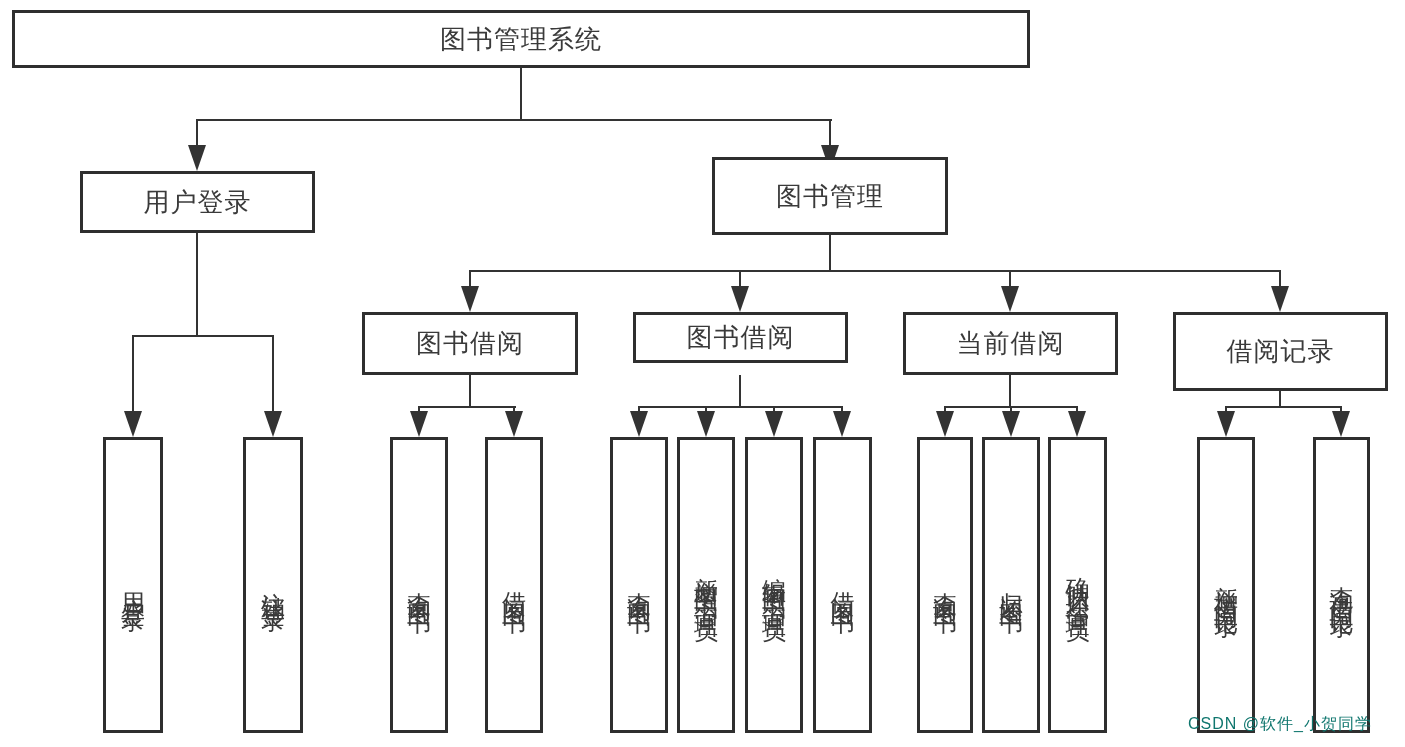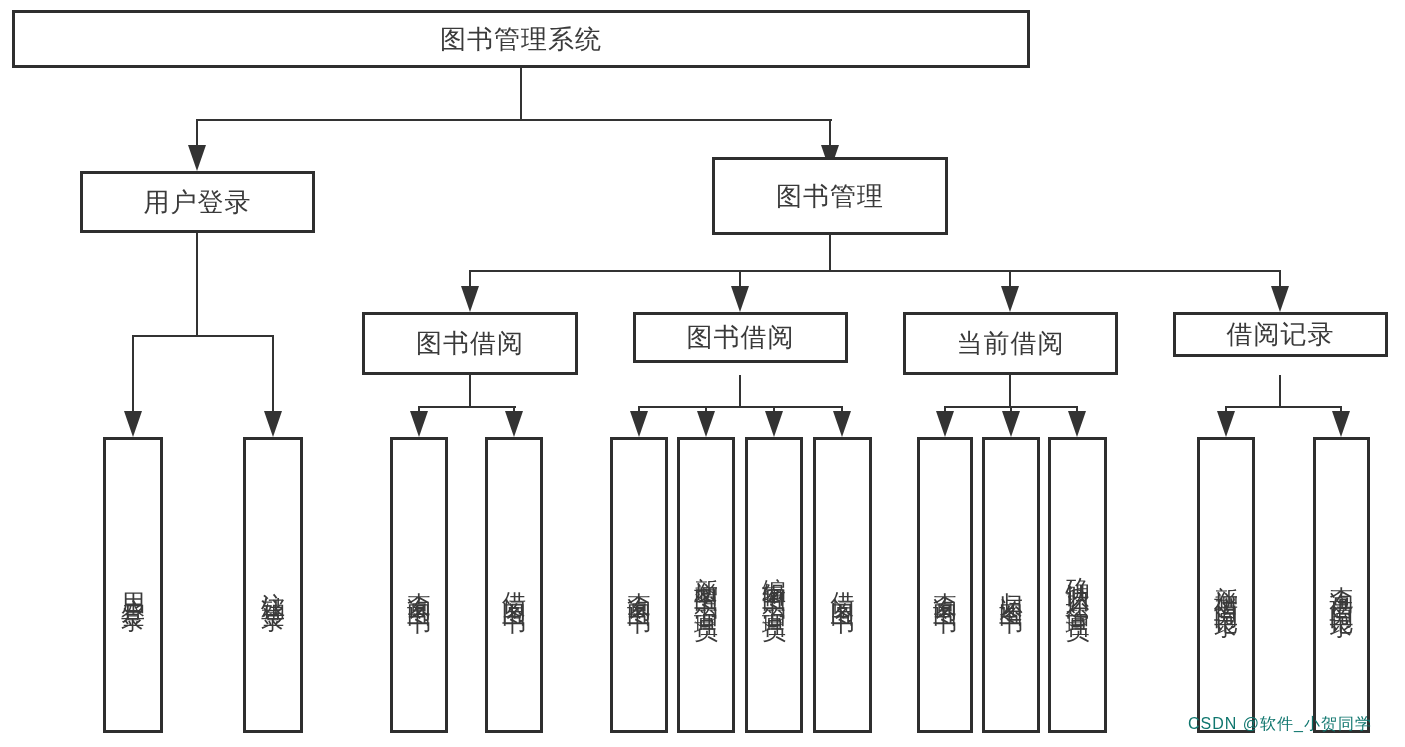--- a/index.html
+++ b/index.html
@@ -43,21 +43,21 @@
   <div class="box" style="left:80px;top:171px;width:235px;height:62px">用户登录</div>
 
   <div class="box" style="left:712px;top:157px;width:236px;height:78px">图书管理</div>
 
   <div class="box" style="left:362px;top:312px;width:216px;height:63px">图书借阅</div>
 
   <div class="box" style="left:633px;top:312px;width:215px;height:51px">图书借阅</div>
 
   <div class="box" style="left:903px;top:312px;width:215px;height:63px">当前借阅</div>
 
-  <div class="box" style="left:1173px;top:312px;width:215px;height:45px">借阅记录</div>
+  <div class="box" style="left:1173px;top:312px;width:215px;height:79px">借阅记录</div>
 
   <div class="box leaf" style="left:103px;top:437px;width:60px;height:296px">用户登录</div>
 
   <div class="box leaf" style="left:243px;top:437px;width:60px;height:296px">注销登录</div>
 
   <div class="box leaf" style="left:390px;top:437px;width:58px;height:296px">查询图书</div>
 
   <div class="box leaf" style="left:485px;top:437px;width:58px;height:296px">借阅图书</div>
 
   <div class="box leaf" style="left:610px;top:437px;width:58px;height:296px">查询图书</div>

